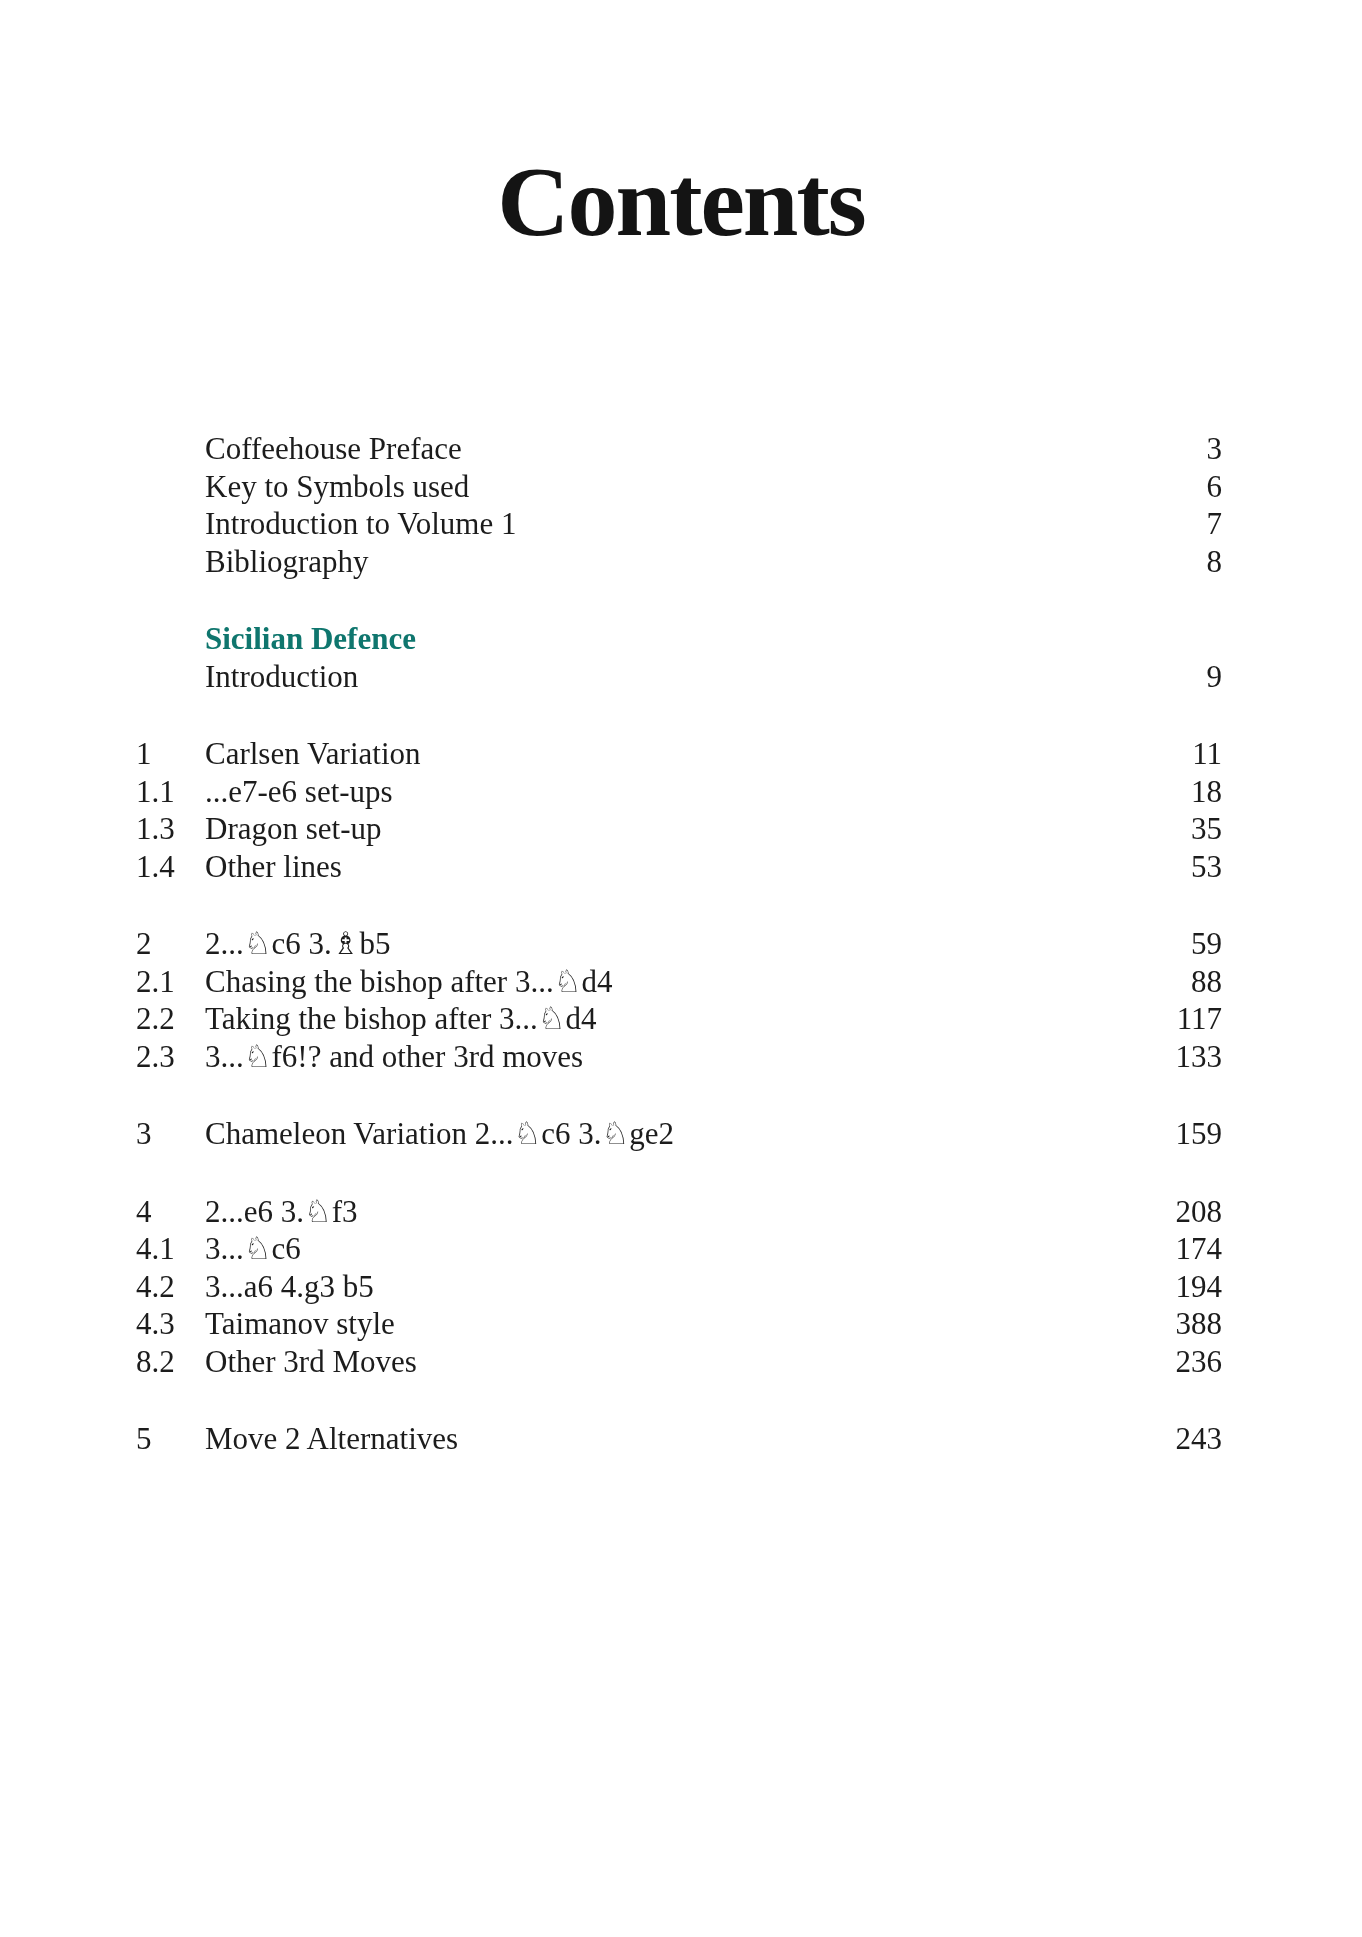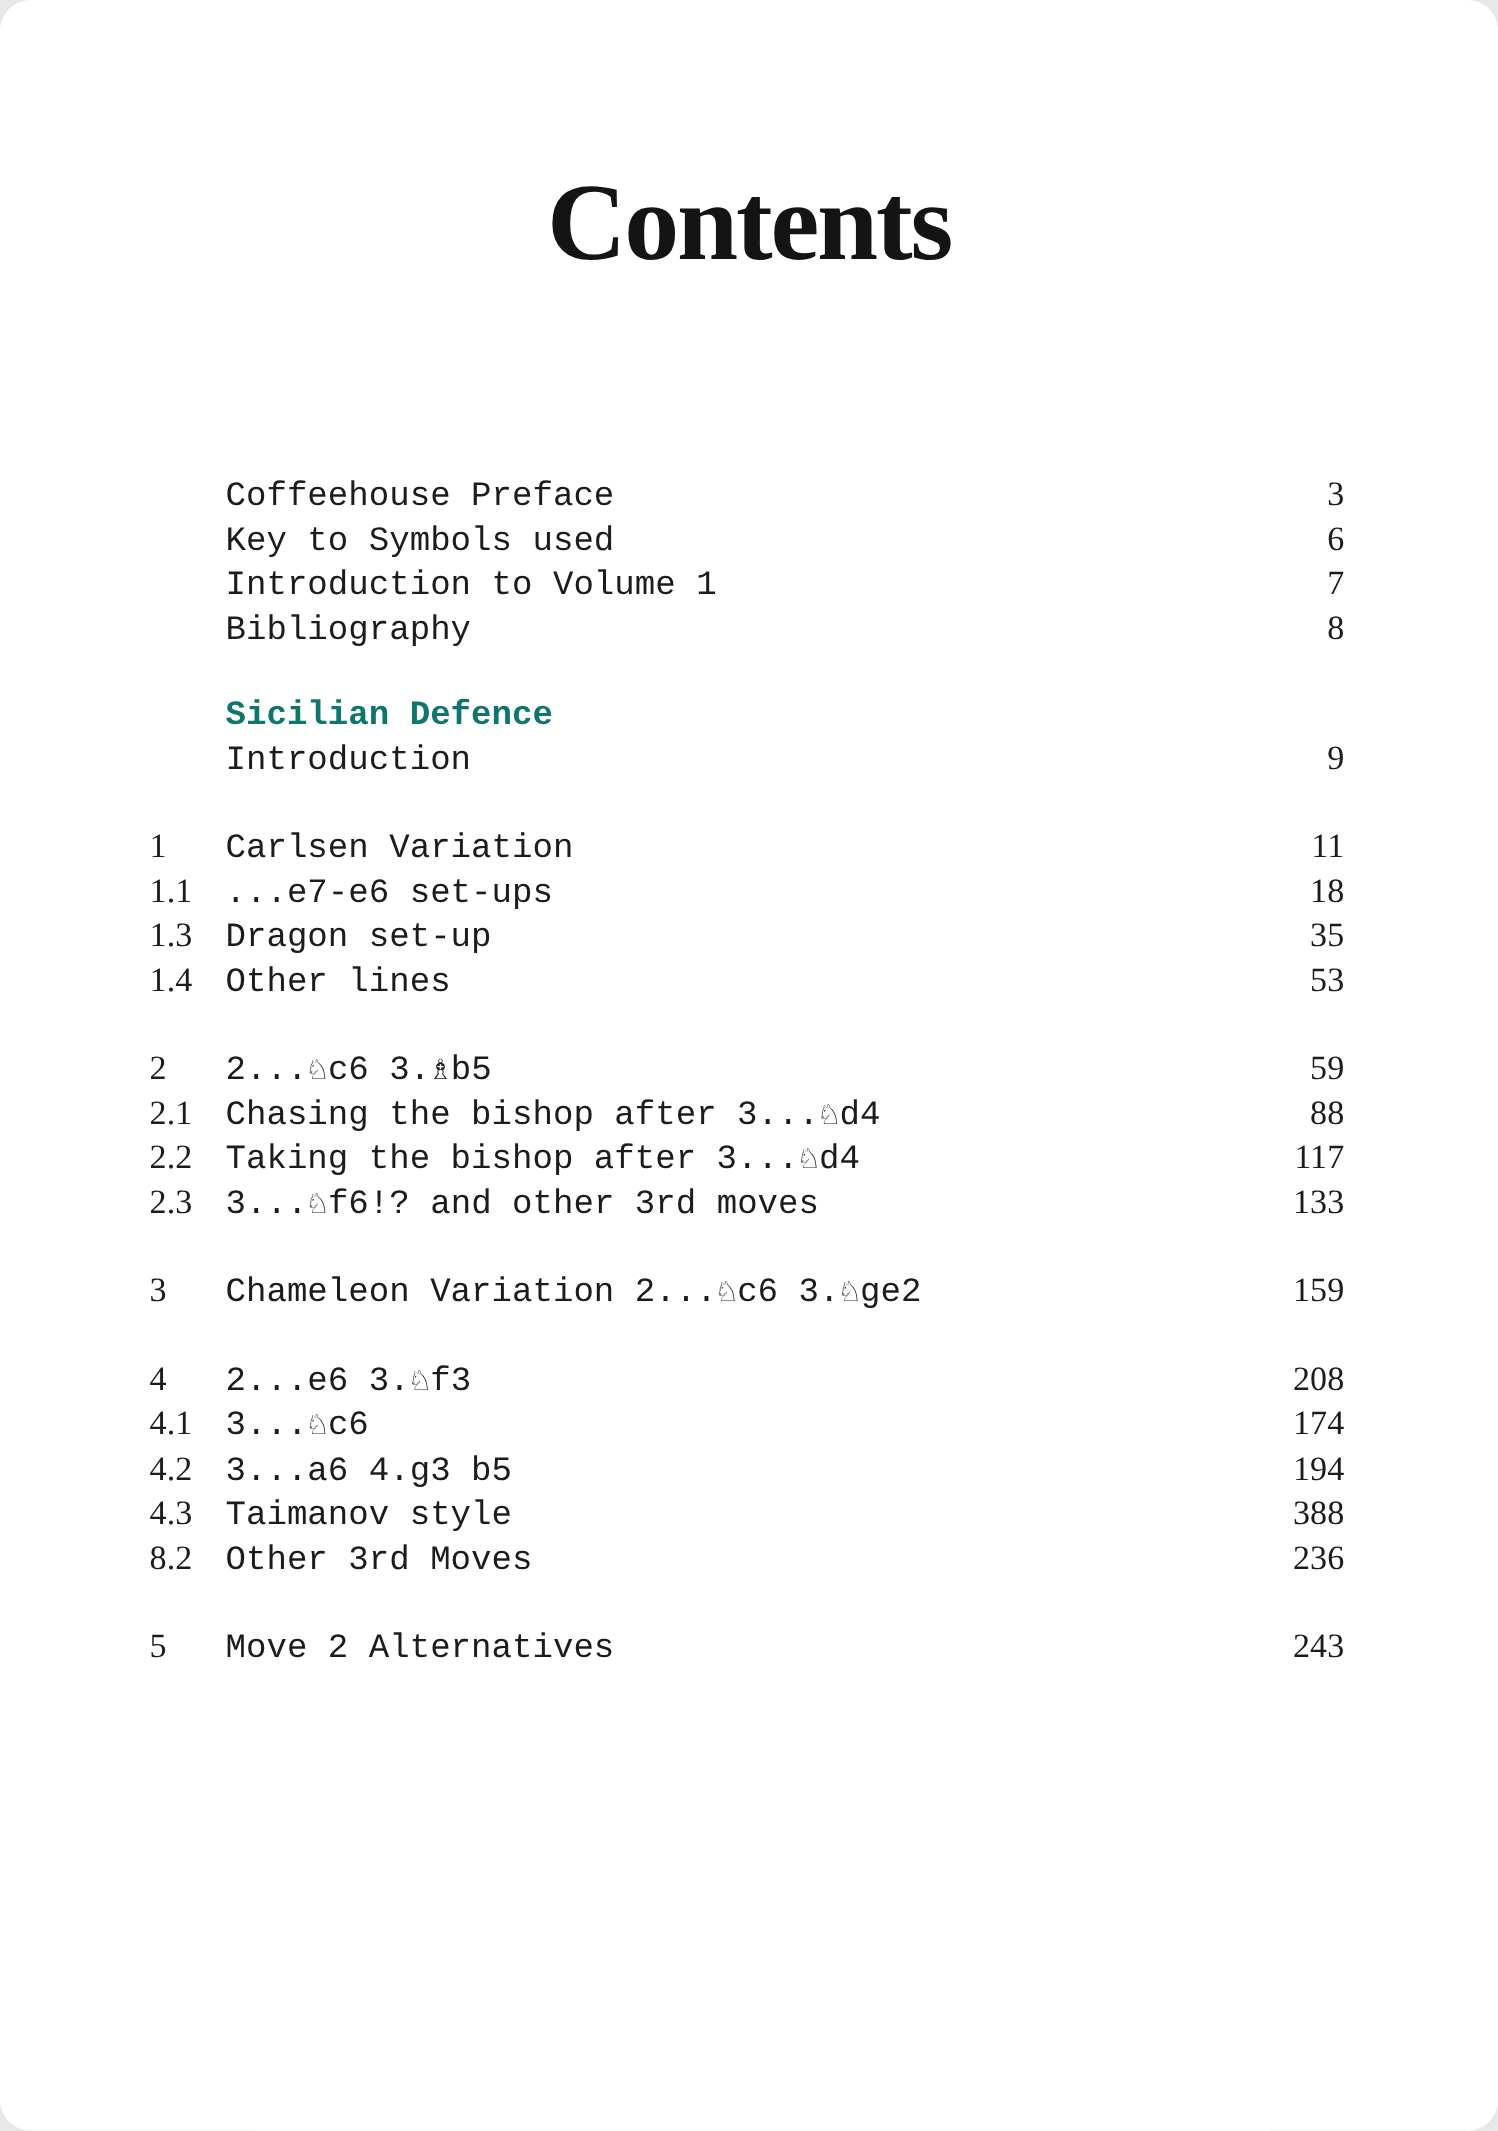--- a/index.html
+++ b/index.html
@@ -9,21 +9,20 @@
   }
   .page {
     position: relative;
     width: 1362px;
     height: 1937px;
     margin: 0 auto;
     background: #ffffff;
     color: #1c1c1c;
     font-family: "Liberation Serif", "DejaVu Serif", "DejaVu Sans", serif;
     overflow: hidden;
-    border-radius: 28px;
   }
   .title {
     position: absolute;
     top: 152px;
     left: 0;
     width: 100%;
     margin: 0;
     text-align: center;
     font-size: 100px;
     line-height: 1;
@@ -46,21 +45,21 @@
     align-items: baseline;
   }
   .row .num {
     flex: 0 0 69px;
     white-space: nowrap;
   }
   .row .label {
     flex: 1 1 auto;
     white-space: nowrap;
     
-    font-family: Liberation Mono, monospace;
+    font-family: Liberation Serif, serif;
   }
   .row .pg {
     flex: 0 0 auto;
     margin-left: auto;
     text-align: right;
     white-space: nowrap;
   }
   .row.bold .label { font-weight: 700; color: #0f766e; }
 </style>
 </head>

